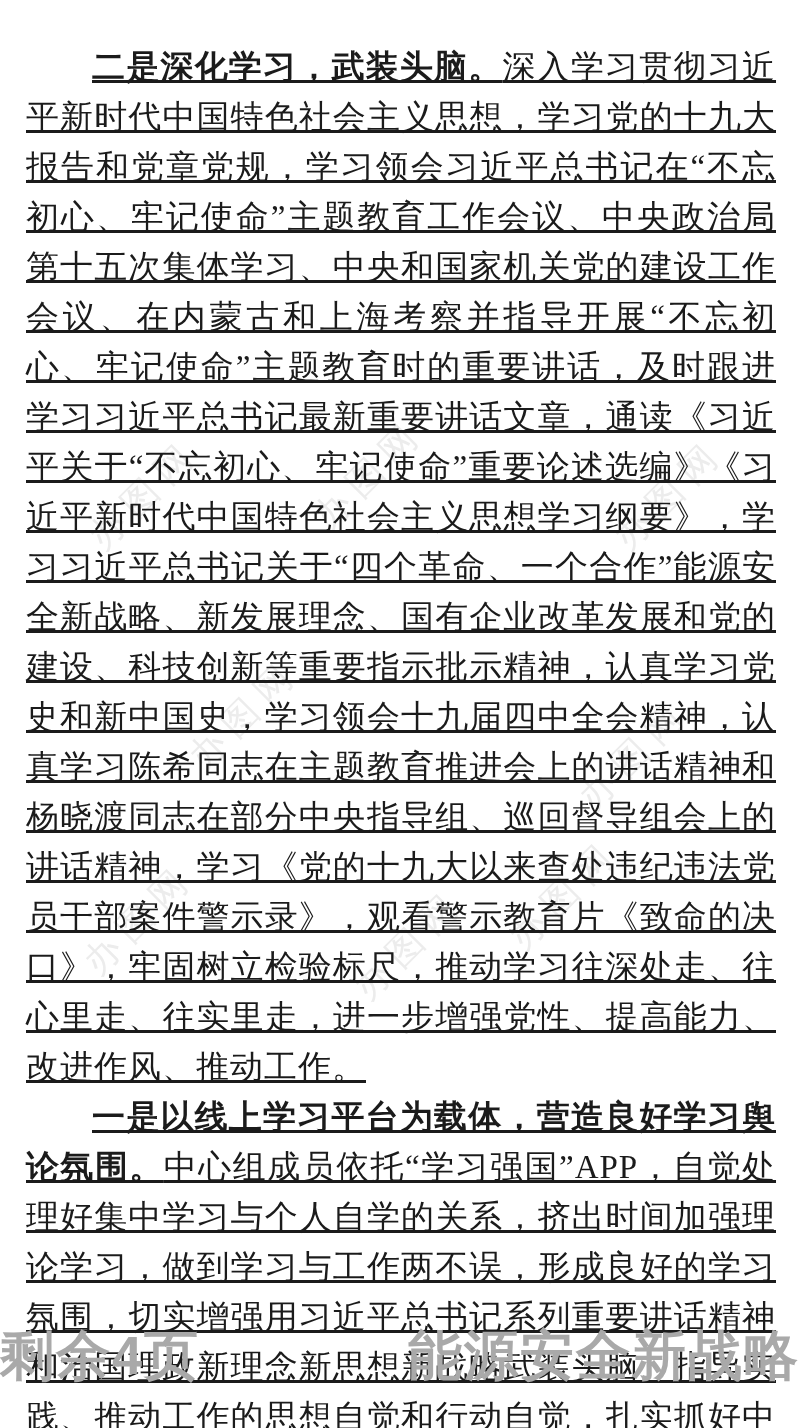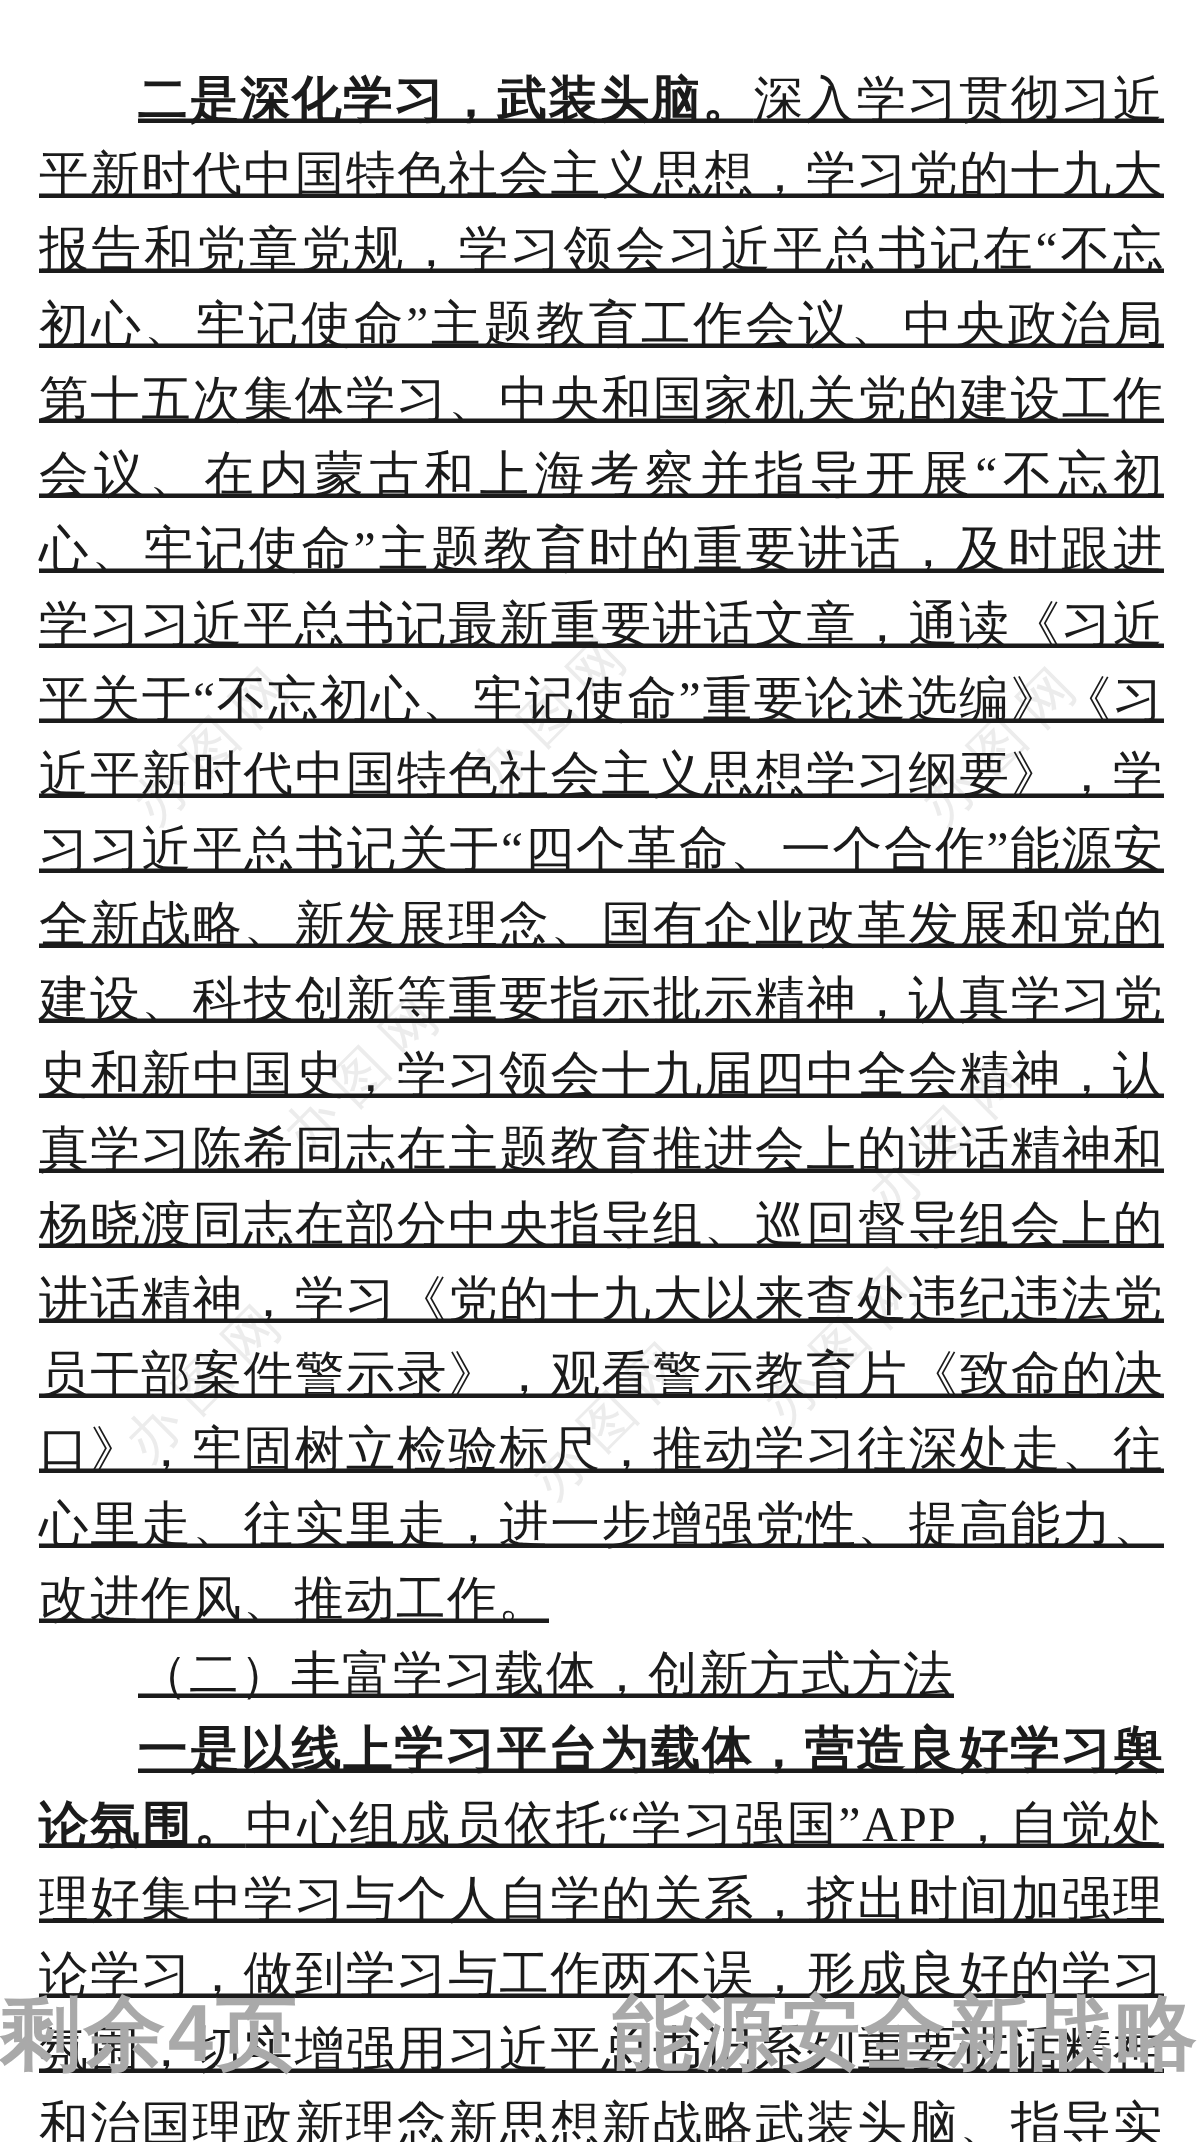--- a/index.html
+++ b/index.html
@@ -78,21 +78,20 @@
       <div class="wm" style="left: 600px; top: 470px;">办图网</div>
       <div class="wm" style="left: 175px; top: 690px;">办图网</div>
       <div class="wm" style="left: 565px; top: 730px;">办图网</div>
       <div class="wm" style="left: 70px; top: 895px;">办图网</div>
       <div class="wm" style="left: 340px; top: 920px;">办图网</div>
       <div class="wm" style="left: 495px; top: 870px;">办图网</div>
     </div>
 
   <div class="content" id="content">
       <p class="para"><span class="run bold">二是深化学习，武装头脑。</span><span class="run">深入学习贯彻习近平新时代中国特色社会主义思想，学习党的十九大报告和党章党规，学习领会习近平总书记在“不忘初心、牢记使命”主题教育工作会议、中央政治局第十五次集体学习、中央和国家机关党的建设工作会议、在内蒙古和上海考察并指导开展“不忘初心、牢记使命”主题教育时的重要讲话，及时跟进学习习近平总书记最新重要讲话文章，通读《习近平关于“不忘初心、牢记使命”重要论述选编》《习近平新时代中国特色社会主义思想学习纲要》，学习习近平总书记关于“四个革命、一个合作”能源安全新战略、新发展理念、国有企业改革发展和党的建设、科技创新等重要指示批示精神，认真学习党史和新中国史，学习领会十九届四中全会精神，认真学习陈希同志在主题教育推进会上的讲话精神和杨晓渡同志在部分中央指导组、巡回督导组会上的讲话精神，学习《党的十九大以来查处违纪违法党员干部案件警示录》，观看警示教育片《致命的决口》，牢固树立检验标尺，推动学习往深处走、往心里走、往实里走，进一步增强党性、提高能力、改进作风、推动工作。</span></p>
-      <p class="para"><span class="run">（二）丰富学习载体，创新方式方法</span></p>
       <p class="para"><span class="run bold">一是以线上学习平台为载体，营造良好学习舆论氛围。</span><span class="run">中心组成员依托“学习强国”APP，自觉处理好集中学习与个人自学的关系，挤出时间加强理论学习，做到学习与工作两不误，形成良好的学习氛围，切实增强用习近平总书记系列重要讲话精神和治国理政新理念新思想新战略武装头脑、指导实践、推动工作的思想自觉和行动自觉，扎实抓好中央和</span></p>
     </div>
 
   <div class="footer">
     <span>剩余4页</span>
     <span>能源安全新战略</span>
   </div>
 
 </div>
 

